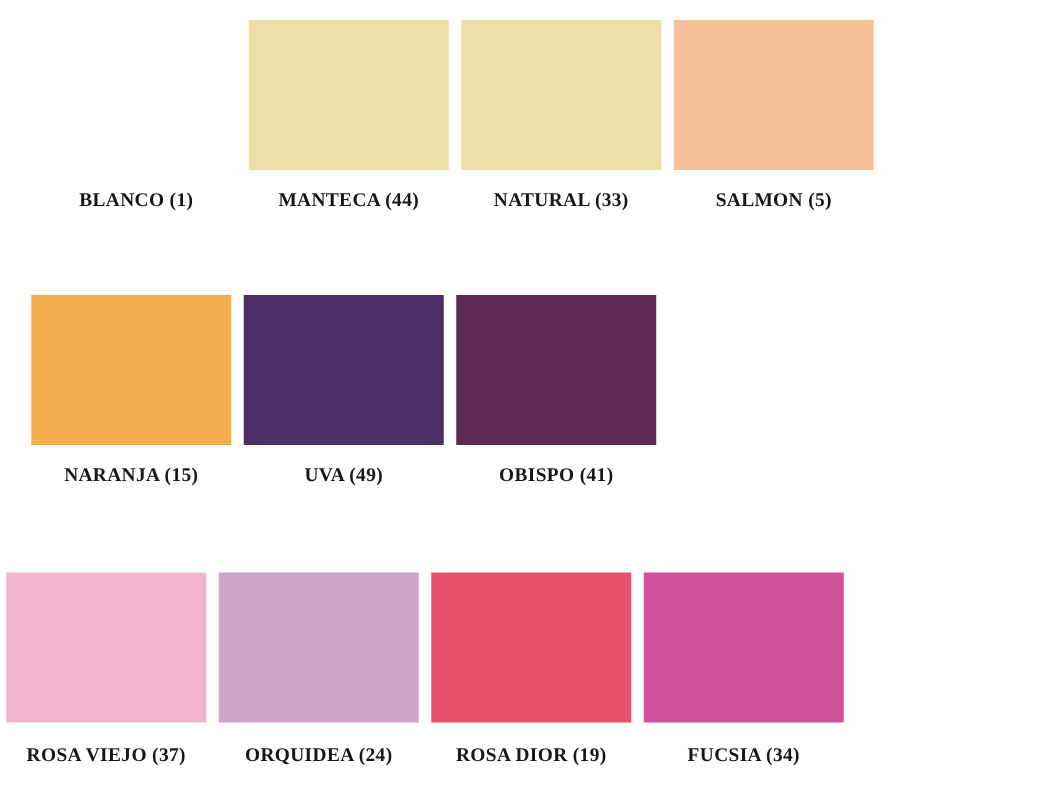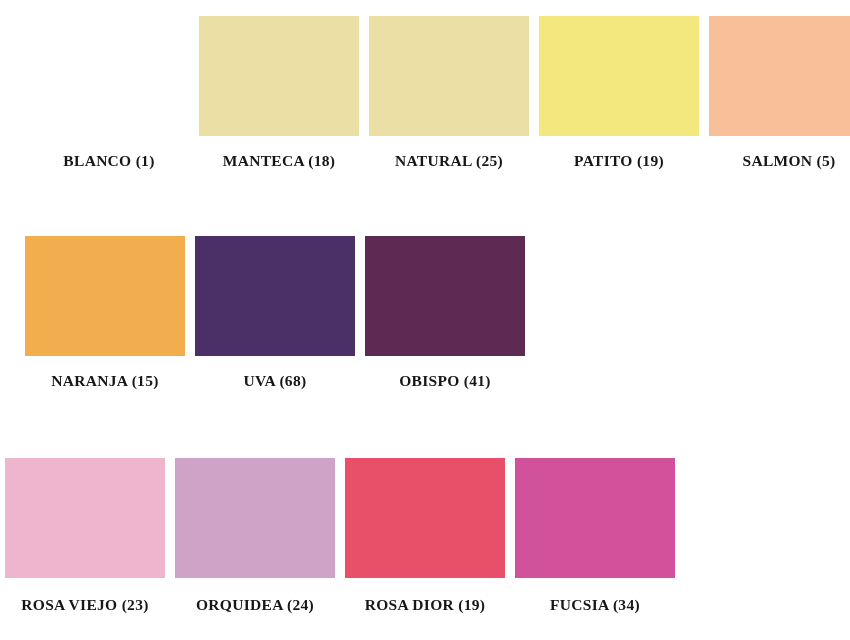--- a/index.html
+++ b/index.html
@@ -82,53 +82,49 @@
 <body>
 
 <div id="palette-sheet">
   <div class="swatch-row" id="swatch-row-1">
       <div class="swatch-cell">
         <div class="swatch-chip is-white" style="background: rgb(255, 255, 255);"></div>
         <div class="swatch-label">BLANCO <span class="code">(1)</span></div>
       </div>
       <div class="swatch-cell">
         <div class="swatch-chip" style="background: rgb(235, 223, 166);"></div>
-        <div class="swatch-label">MANTECA <span class="code">(18)</span></div>
+        <div class="swatch-label">MANTECA <span class="code">(44)</span></div>
       </div>
       <div class="swatch-cell">
         <div class="swatch-chip" style="background: rgb(235, 223, 166);"></div>
-        <div class="swatch-label">NATURAL <span class="code">(25)</span></div>
-      </div>
-      <div class="swatch-cell">
-        <div class="swatch-chip" style="background: rgb(242, 232, 126);"></div>
-        <div class="swatch-label">PATITO <span class="code">(19)</span></div>
+        <div class="swatch-label">NATURAL <span class="code">(33)</span></div>
       </div>
       <div class="swatch-cell">
         <div class="swatch-chip" style="background: rgb(247, 192, 152);"></div>
         <div class="swatch-label">SALMON <span class="code">(5)</span></div>
       </div>
     </div>
   <div class="swatch-row" id="swatch-row-2">
       <div class="swatch-cell">
         <div class="swatch-chip" style="background: rgb(242, 174, 78);"></div>
         <div class="swatch-label">NARANJA <span class="code">(15)</span></div>
       </div>
       <div class="swatch-cell">
         <div class="swatch-chip" style="background: rgb(75, 48, 104);"></div>
-        <div class="swatch-label">UVA <span class="code">(68)</span></div>
+        <div class="swatch-label">UVA <span class="code">(49)</span></div>
       </div>
       <div class="swatch-cell">
         <div class="swatch-chip" style="background: rgb(92, 42, 83);"></div>
         <div class="swatch-label">OBISPO <span class="code">(41)</span></div>
       </div>
     </div>
   <div class="swatch-row" id="swatch-row-3">
       <div class="swatch-cell">
         <div class="swatch-chip" style="background: rgb(240, 181, 206);"></div>
-        <div class="swatch-label">ROSA VIEJO <span class="code">(23)</span></div>
+        <div class="swatch-label">ROSA VIEJO <span class="code">(37)</span></div>
       </div>
       <div class="swatch-cell">
         <div class="swatch-chip" style="background: rgb(207, 162, 200);"></div>
         <div class="swatch-label">ORQUIDEA <span class="code">(24)</span></div>
       </div>
       <div class="swatch-cell">
         <div class="swatch-chip" style="background: rgb(232, 79, 104);"></div>
         <div class="swatch-label">ROSA DIOR <span class="code">(19)</span></div>
       </div>
       <div class="swatch-cell">

